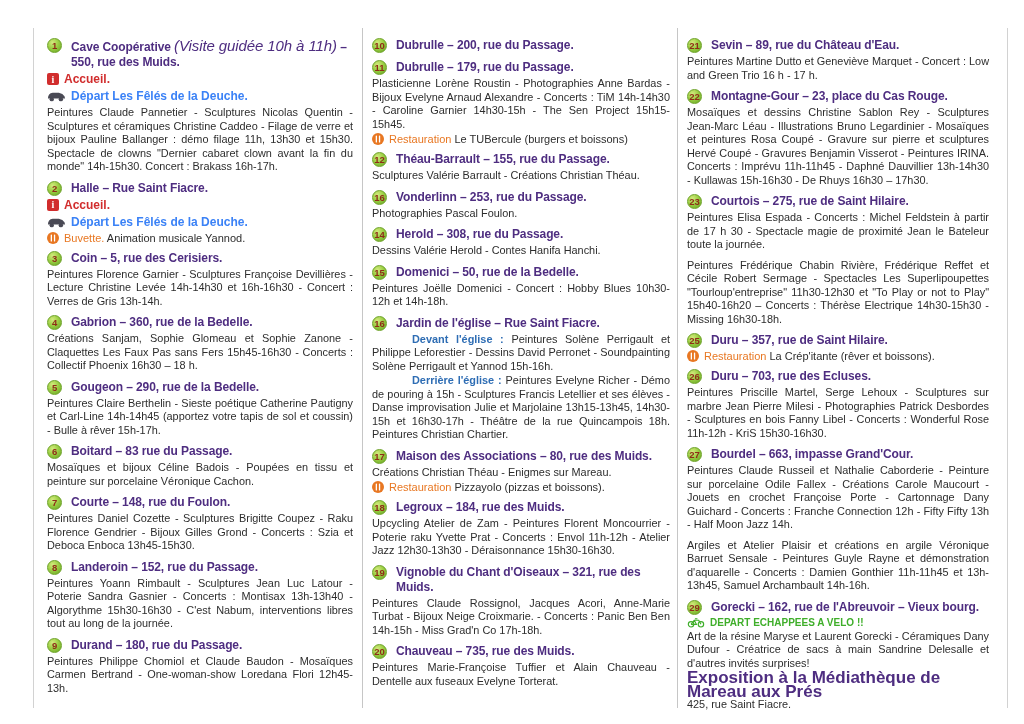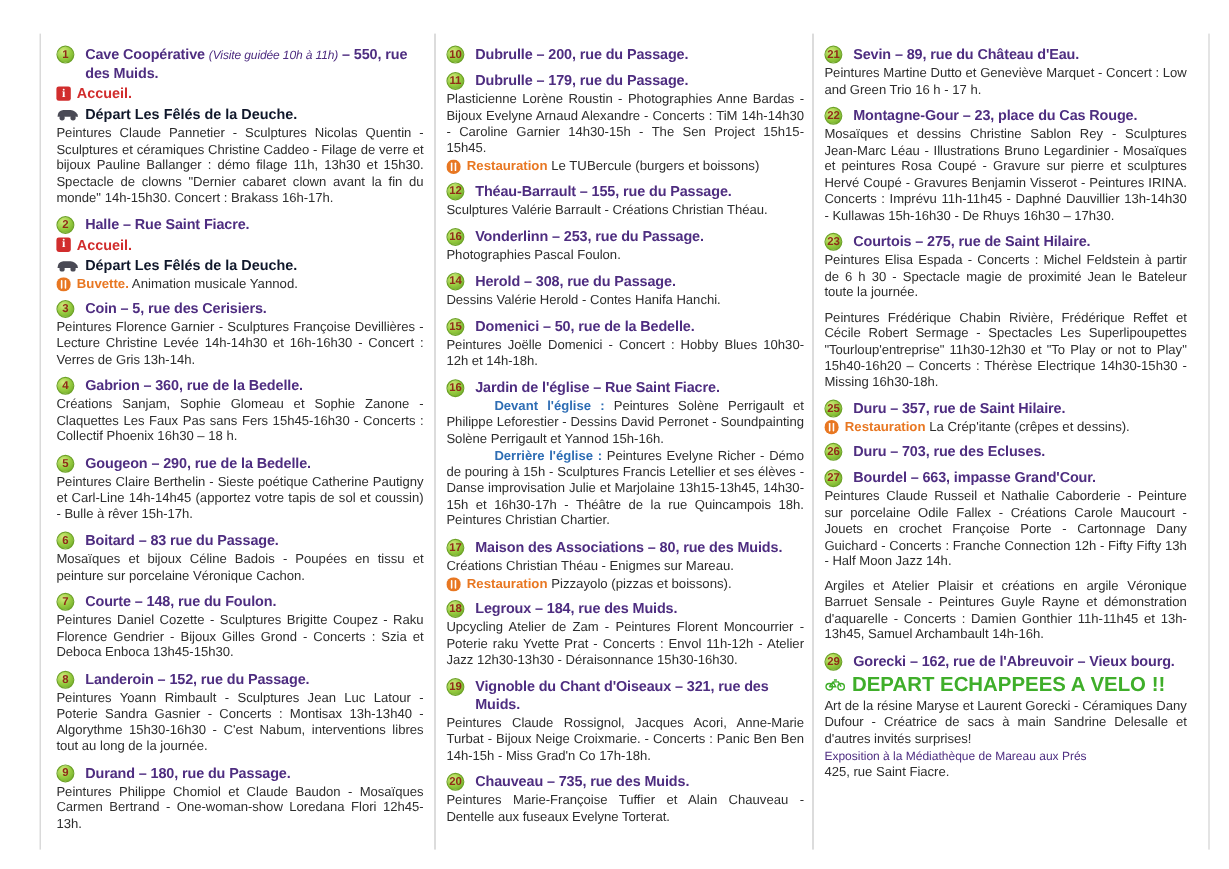--- a/index.html
+++ b/index.html
@@ -25,31 +25,31 @@
     color:#4e2d80; font-weight:bold; font-size:12px; line-height:15px;
     letter-spacing:-0.1px;
   }
   .badge {
     position:absolute; left:0; top:0;
     width:15px; height:15px; border-radius:50%; box-sizing:border-box;
     background:radial-gradient(circle at 35% 28%, #d3ea7e 0%, #9ccf44 45%, #66a424 100%);
     border:1px solid #6da227;
     color:#8f2c18; font-size:9.5px; font-weight:bold; text-align:center; line-height:14px;
   }
-  .title-note { font-weight:normal; font-style:italic; font-size:10px; }
+  .title-note { font-weight:normal; font-style:italic; font-size:15px; }
   .line-body { margin:0 0 1px 0; font-size:10.9px; line-height:13.5px; text-align:justify; }
   .body-lead { color:#2e6db4; font-weight:bold;margin-left:40px; }
   .iconline { display:flex; align-items:center; gap:5px; margin:2px 0 3px 0; }
   .line-accueil { color:#d12d2d; font-weight:bold; font-size:12px; }
-  .line-depart  { color:#0f172a; font-weight:bold; font-size:12px; }
+  .line-depart  { color:#3b82f6; font-weight:bold; font-size:12px; }
   .line-food { font-size:11px; align-items:flex-start; }
-  .food-label { color:#e87722; font-weight:bold; }
+  .food-label { color:#e87722; font-weight:normal; }
   .food-text { color:#2d2d2d; }
-  .line-velo { color:#3fae2a; font-weight:bold; font-size:17px; margin:1px 0 2px 0;text-align:right; }
-  .line-expo { color:#4e2d80; font-weight:normal; font-size:10px; line-height:13.5px; margin:1px 0 0 0; }
+  .line-velo { color:#3fae2a; font-weight:bold; font-size:10px; margin:1px 0 2px 0;text-align:right; }
+  .line-expo { color:#4e2d80; font-weight:bold; font-size:17px; line-height:13.5px; margin:1px 0 0 0; }
   .line-plain { font-size:10.9px; line-height:13.5px; margin:0; }
   .info-icon {
     flex:0 0 auto; display:inline-flex; align-items:center; justify-content:center;
     width:12px; height:12px; border-radius:2px; background:#d12d2d;
     color:#ffffff; font-family:"Liberation Serif", serif; font-size:10px; font-weight:bold;
   }
   .svg-icon { flex:0 0 auto; display:inline-block; }
 </style>
 </head>
 <body>
@@ -194,38 +194,39 @@
     <div class="entry">
       <div class="entry-header"><span class="badge">21</span><span>Sevin</span> <span>– 89, rue du Château d'Eau.</span></div>
       <p class="line-body"><span>Peintures Martine Dutto et Geneviève Marquet - Concert : Low and Green Trio 16 h - 17 h.</span></p>
     </div>
     <div class="entry">
       <div class="entry-header"><span class="badge">22</span><span>Montagne-Gour</span> <span>– 23, place du Cas Rouge.</span></div>
       <p class="line-body"><span>Mosaïques et dessins Christine Sablon Rey - Sculptures Jean-Marc Léau - Illustrations Bruno Legardinier - Mosaïques et peintures Rosa Coupé - Gravure sur pierre et sculptures Hervé Coupé - Gravures Benjamin Visserot - Peintures IRINA. Concerts : Imprévu 11h-11h45 - Daphné Dauvillier 13h-14h30 - Kullawas 15h-16h30 - De Rhuys 16h30 – 17h30.</span></p>
     </div>
     <div class="entry">
       <div class="entry-header"><span class="badge">23</span><span>Courtois</span> <span>– 275, rue de Saint Hilaire.</span></div>
-      <p class="line-body"><span>Peintures Elisa Espada - Concerts : Michel Feldstein à partir de 6 h 30 - Spectacle magie de proximité Jean le Bateleur toute la journée.</span></p>
+      <p class="line-body"><span>Peintures Elisa Espada - Concerts : Michel Feldstein à partir de 17 h 30 - Spectacle magie de proximité Jean le Bateleur toute la journée.</span></p>
     </div>
     <div class="entry">
       <p class="line-body"><span>Peintures Frédérique Chabin Rivière, Frédérique Reffet et Cécile Robert Sermage - Spectacles Les Superlipoupettes "Tourloup'entreprise" 11h30-12h30 et "To Play or not to Play" 15h40-16h20 – Concerts : Thérèse Electrique 14h30-15h30 - Missing 16h30-18h.</span></p>
     </div>
     <div class="entry">
       <div class="entry-header"><span class="badge">25</span><span>Duru</span> <span>– 357, rue de Saint Hilaire.</span></div>
       <div class="iconline line-food">
         <svg class="svg-icon" width="12" height="12" viewBox="0 0 12 12">
           <circle cx="6" cy="6" r="6" fill="#e87722"></circle>
           <rect x="3.7" y="2.4" width="1.3" height="7.2" rx="0.6" fill="#fff"></rect>
           <rect x="6.9" y="2.4" width="1.3" height="7.2" rx="0.6" fill="#fff"></rect>
         </svg>
-        <span><span class="food-label">Restauration</span> <span class="food-text">La Crép'itante (crêpes et dessins).</span></span>
+        <span><span class="food-label">Restauration</span> <span class="food-text">La Crép'itante (rêver et boissons).</span></span>
       </div>
     </div>
     <div class="entry">
       <div class="entry-header"><span class="badge">26</span><span>Duru</span> <span>– 703, rue des Ecluses.</span></div>
+      <p class="line-body"><span>Peintures Priscille Martel, Serge Lehoux - Sculptures sur marbre Jean Pierre Milesi - Photographies Patrick Desbordes - Sculptures en bois Fanny Libel - Concerts : Wonderful Rose 11h-12h - KriS 15h30-16h30.</span></p>
     </div>
     <div class="entry">
       <div class="entry-header"><span class="badge">27</span><span>Bourdel</span> <span>– 663, impasse Grand'Cour.</span></div>
       <p class="line-body"><span>Peintures Claude Russeil et Nathalie Caborderie - Peinture sur porcelaine Odile Fallex - Créations Carole Maucourt - Jouets en crochet Françoise Porte - Cartonnage Dany Guichard - Concerts : Franche Connection 12h - Fifty Fifty 13h - Half Moon Jazz 14h.</span></p>
     </div>
     <div class="entry">
       <p class="line-body"><span>Argiles et Atelier Plaisir et créations en argile Véronique Barruet Sensale - Peintures Guyle Rayne et démonstration d'aquarelle - Concerts : Damien Gonthier 11h-11h45 et 13h-13h45, Samuel Archambault 14h-16h.</span></p>
     </div>
     <div class="entry">
       <div class="entry-header"><span class="badge">29</span><span>Gorecki</span> <span>– 162, rue de l'Abreuvoir – Vieux bourg.</span></div>

